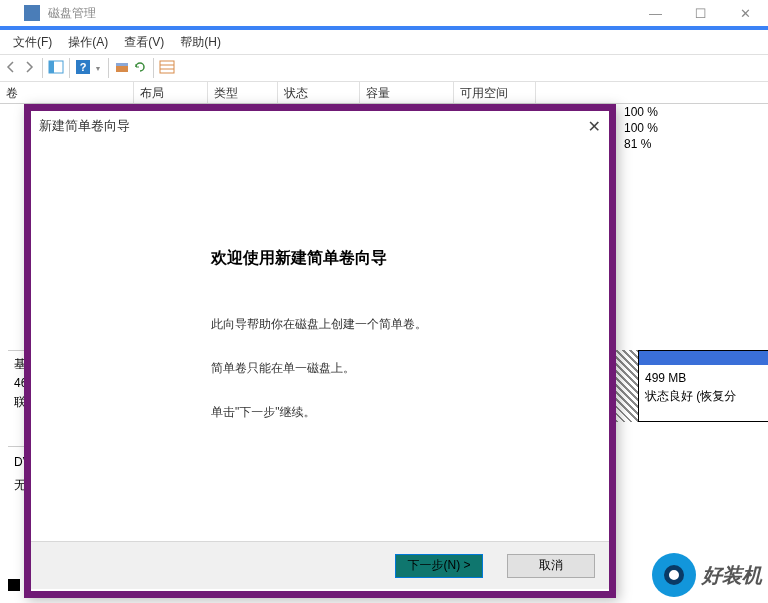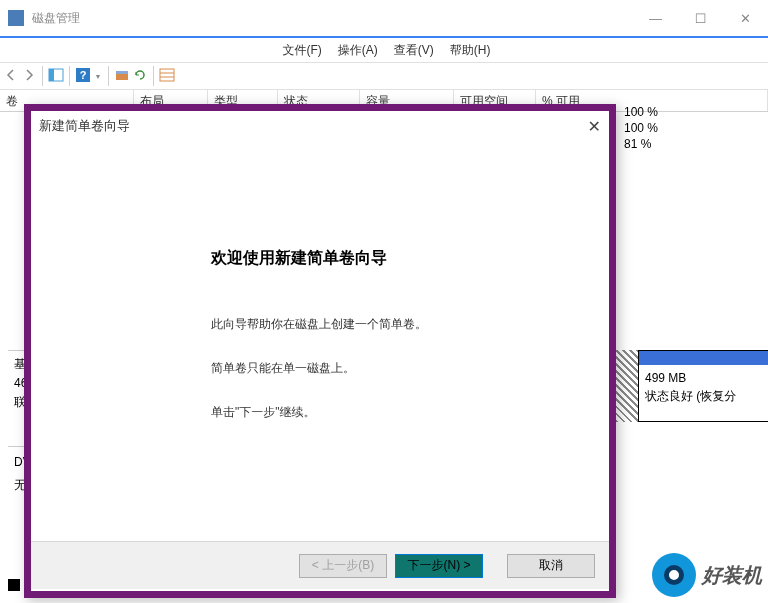--- a/index.html
+++ b/index.html
@@ -1,23 +1,23 @@
 <!DOCTYPE html>
 <html><head>
 <meta charset="utf-8">
 <style>
 * { box-sizing: border-box; margin: 0; padding: 0; }
 body { font-family: "Microsoft YaHei", "Segoe UI", sans-serif; font-size: 12px; background: #fff; width: 768px; height: 603px; position: relative; overflow: hidden; }
 
-.titlebar { height: 38px; display: flex; align-items: center; padding-left: 8px; background: #fff; border-bottom: 2px solid #3b82f6; }
+.titlebar { height: 30px; display: flex; align-items: center; padding-left: 24px; background: #fff; border-bottom: 4px solid #3b82f6; }
 .titlebar .app-icon { width: 16px; height: 16px; background: #4a7db8; margin-right: 8px; }
 .titlebar .title { color: #888; flex: 1; }
 .titlebar .win-btn { width: 45px; height: 28px; display: flex; align-items: center; justify-content: center; color: #888; font-size: 13px; }
 
-.menubar { height: 24px; display: flex; align-items: center; padding-left: 5px; background: #fff; justify-content: center; }
+.menubar { height: 24px; display: flex; align-items: center; padding-left: 5px; background: #fff; }
 .menubar .menu-item { padding: 3px 8px; color: #333; }
 
 .toolbar { height: 28px; display: flex; align-items: center; padding-left: 3px; background: #fff; border-top: 1px solid #e0e0e0; border-bottom: 1px solid #e0e0e0; gap: 2px; }
 .toolbar .tool-sep { width: 1px; height: 20px; background: #d0d0d0; margin: 0 3px; }
 .tool-arrow { width: 10px; height: 22px; display: flex; align-items: center; justify-content: center; color: #888; font-size: 7px; }
 
 .col-headers { display: flex; height: 22px; border-bottom: 1px solid #d0d0d0; background: #fff; }
 .col-headers .ch { border-right: 1px solid #e0e0e0; padding: 3px 6px; color: #333; }
 
 .rows-behind { position: absolute; top: 104px; right: 8px; left: 8px; }
@@ -106,21 +106,20 @@
       </svg></div>
 </div>
 
 <div class="col-headers">
   <div class="ch" style="width:134px">卷</div>
   <div class="ch" style="width:74px">布局</div>
   <div class="ch" style="width:70px">类型</div>
   <div class="ch" style="width:82px">状态</div>
   <div class="ch" style="width:94px">容量</div>
   <div class="ch" style="width:82px">可用空间</div>
-  <div class="ch" style="flex:1">% 可用</div>
 </div>
 
 <div class="rows-behind">
   <div class="pf" style="margin-left:616px">100 %</div>
   <div class="pf" style="margin-left:616px">100 %</div>
   <div class="pf" style="margin-left:616px">81 %</div>
 </div>
 
 <div style="position:absolute; left:8px; top:350px; width:90px; height:70px; border-right:1px solid #ccc; padding:4px 6px; line-height:1.6; border-top:1px solid #ccc;">
   <div>基</div>
@@ -156,21 +155,20 @@
   <div class="wizard-body">
     <div class="wizard-side"></div>
     <div class="wizard-main">
       <h1>欢迎使用新建简单卷向导</h1>
       <p>此向导帮助你在磁盘上创建一个简单卷。</p>
       <p>简单卷只能在单一磁盘上。</p>
       <p>单击"下一步"继续。</p>
     </div>
   </div>
   <div class="wizard-buttons">
-    <div class="wbtn disabled">&lt; 上一步(B)</div>
     <div class="wbtn primary">下一步(N) &gt;</div>
     <div style="width:8px"></div>
     <div class="wbtn">取消</div>
   </div>
 </div>
 
 <div class="watermark">
   <div class="circle">
       <div class="inner"></div>
     </div>

